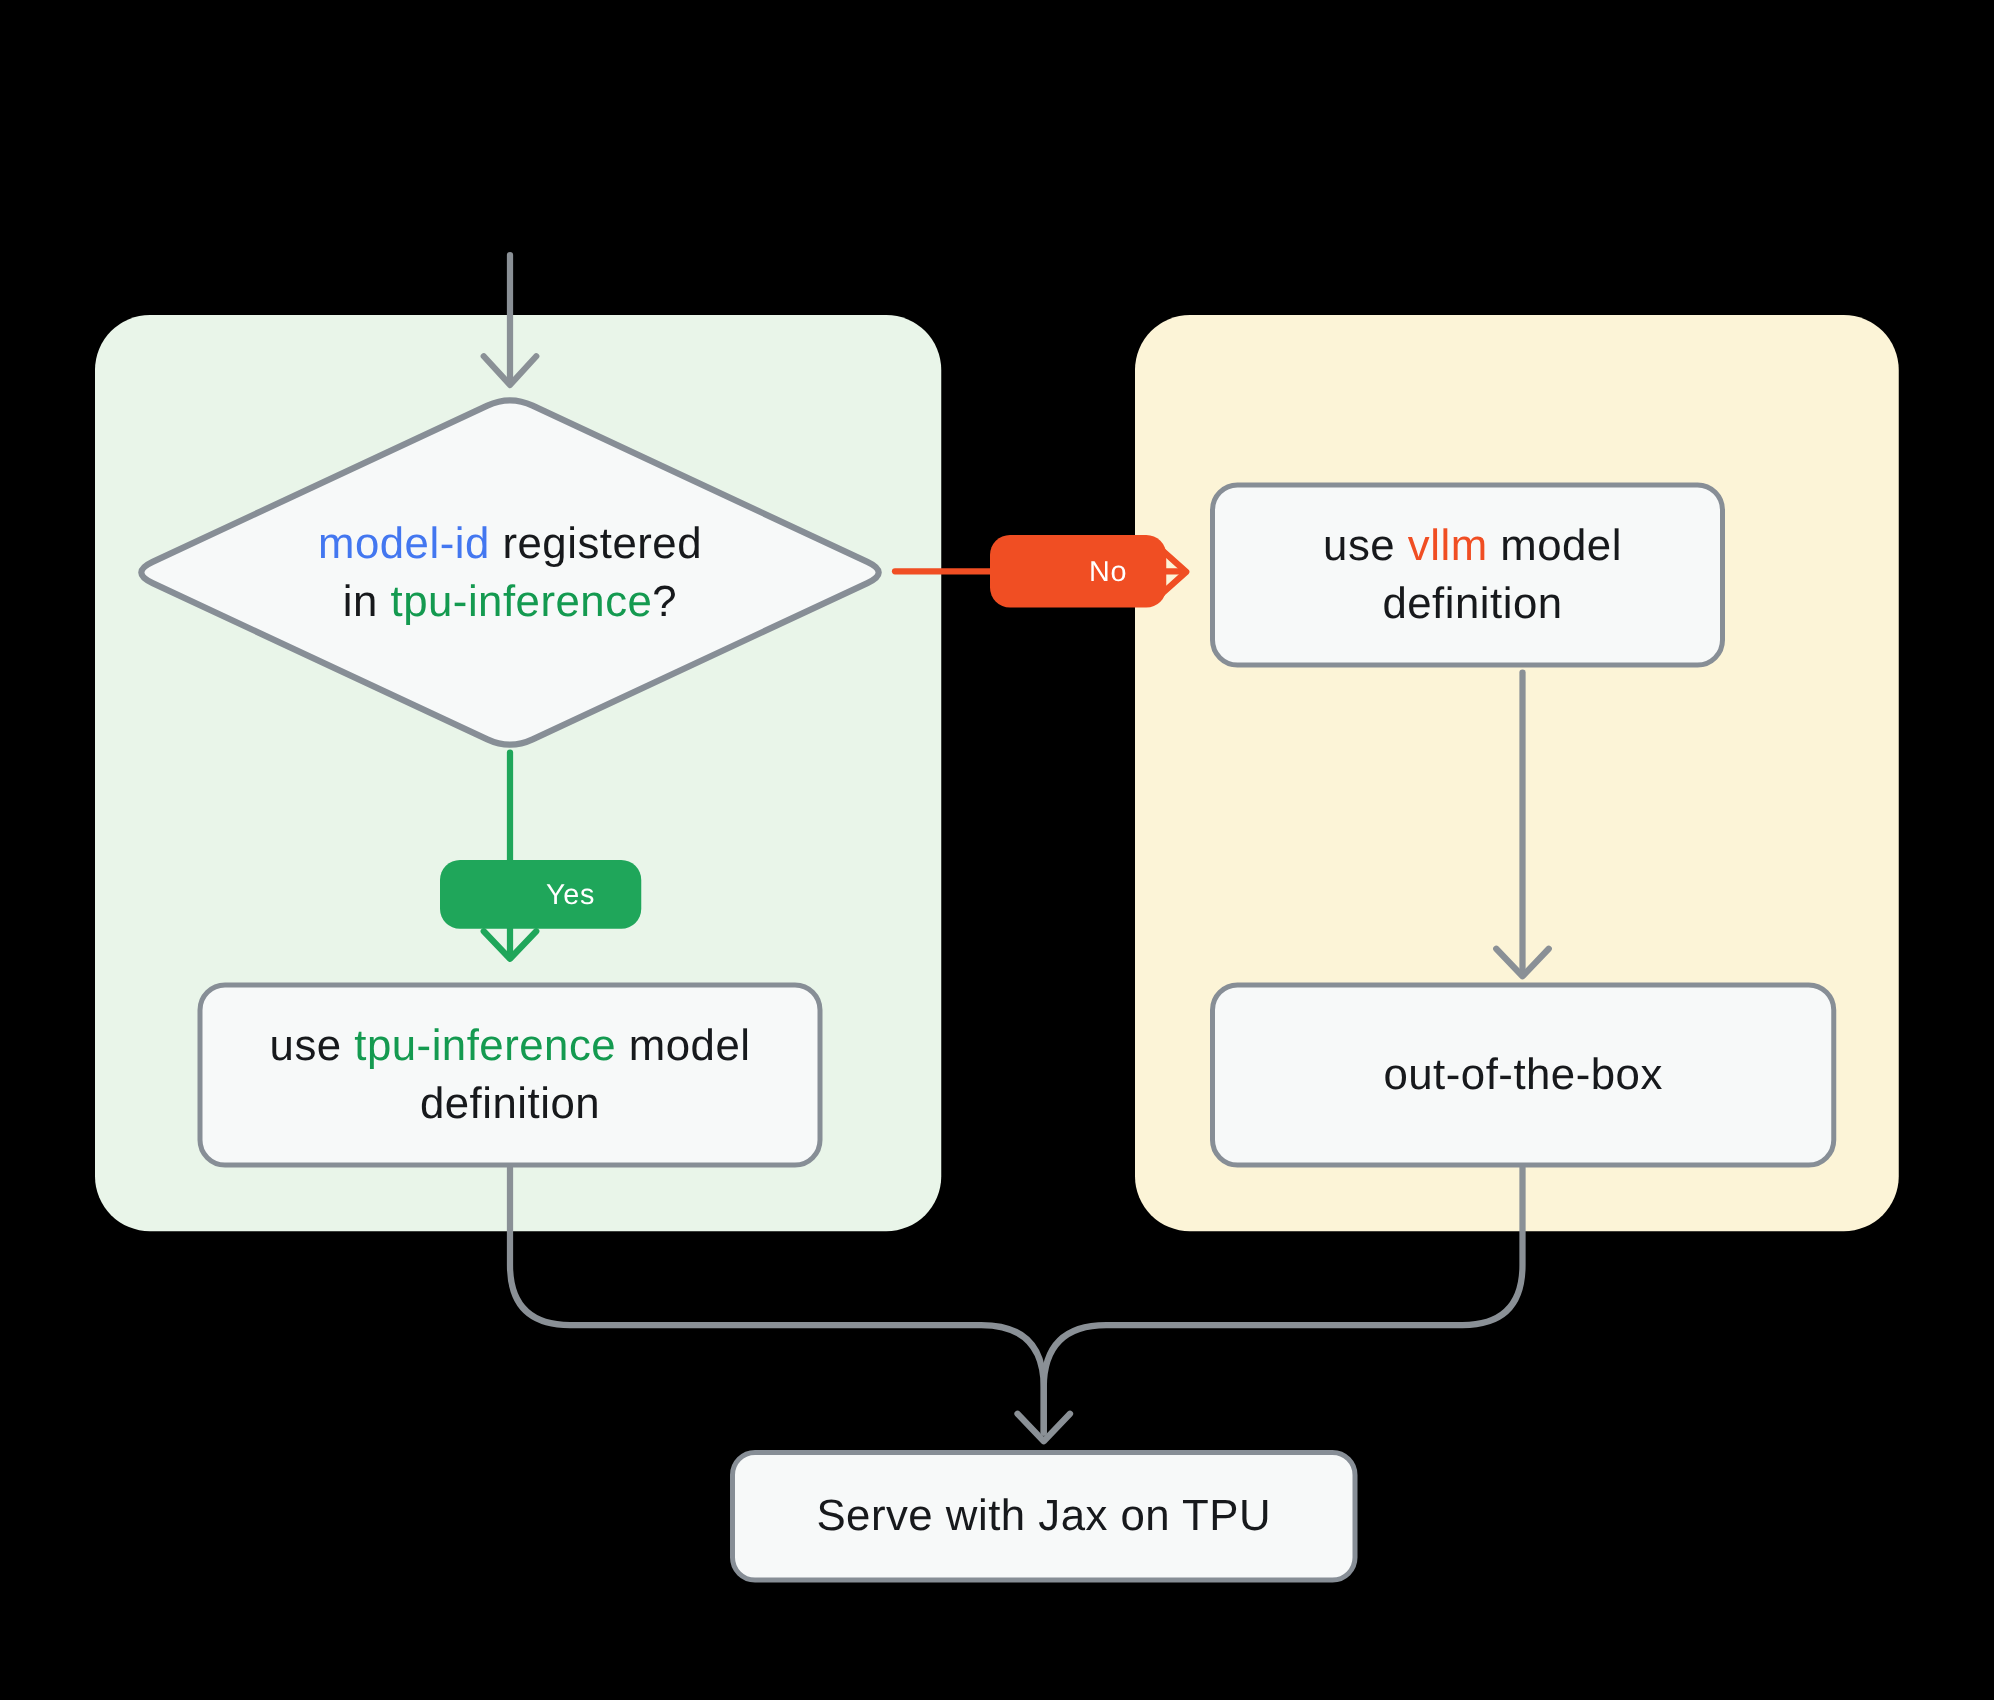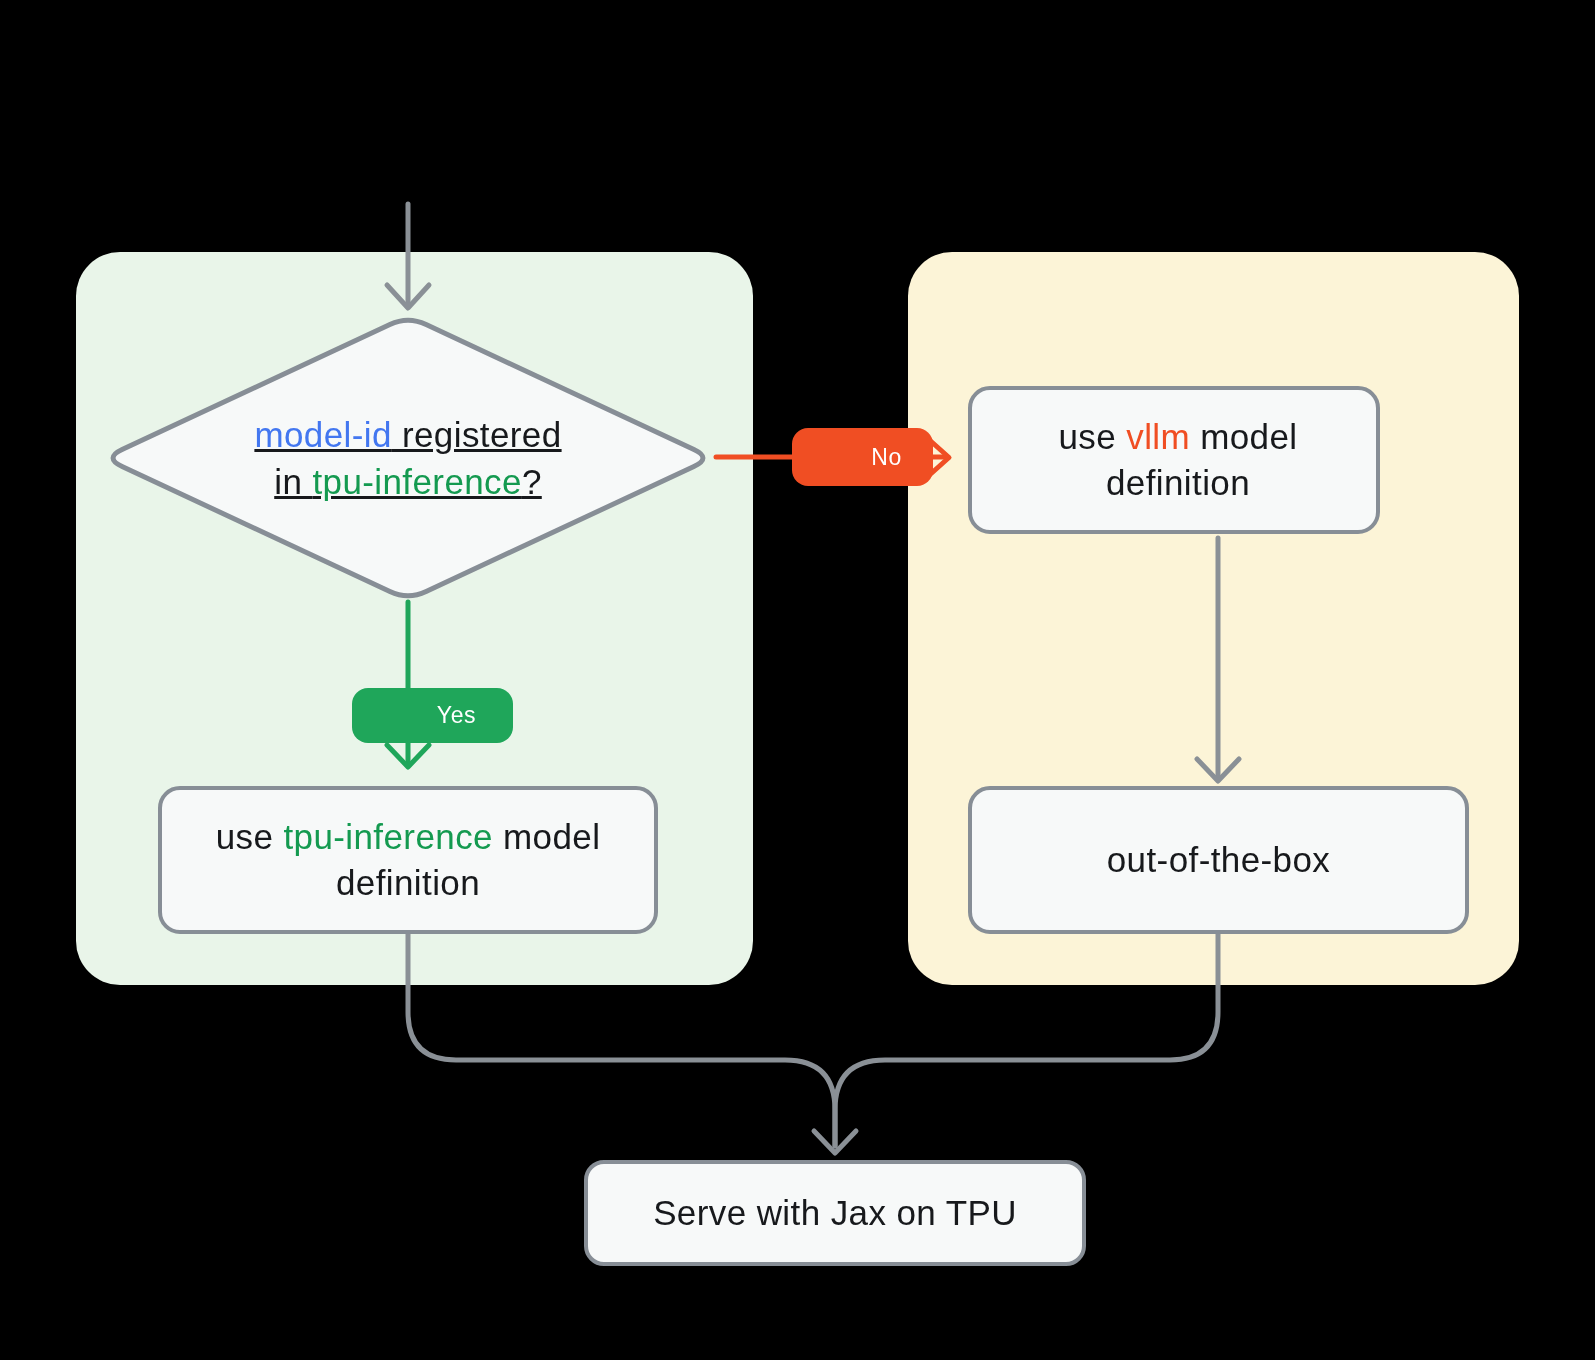--- a/index.html
+++ b/index.html
@@ -118,21 +118,21 @@
     </g>
 
     <g class="stroke gray-stroke">
       <path d="M408 934 V1012 Q408 1060 456 1060 H785 Q835 1060 835 1110 V1146"></path>
       <path d="M1218 934 V1012 Q1218 1060 1170 1060 H885 Q835 1060 835 1110 V1146"></path>
       <path d="M814 1131 L835 1153 L856 1131"></path>
     </g>
   </svg>
 
 
-  <div class="decision-label" style="left:158px; top:402px; width:500px; height:112px;text-decoration:underline;">
+  <div class="decision-label" style="left:158px; top:402px; width:500px; height:112px;">
     <span><span class="hl-blue">model-id</span><span> registered</span></span>
     <span><span>in </span><span class="hl-green">tpu-inference</span><span>?</span></span>
   </div>
 
   <div class="badge yes">
     <span>Yes</span>
   </div>
   <div class="badge no">
     <span>No</span>
   </div>

